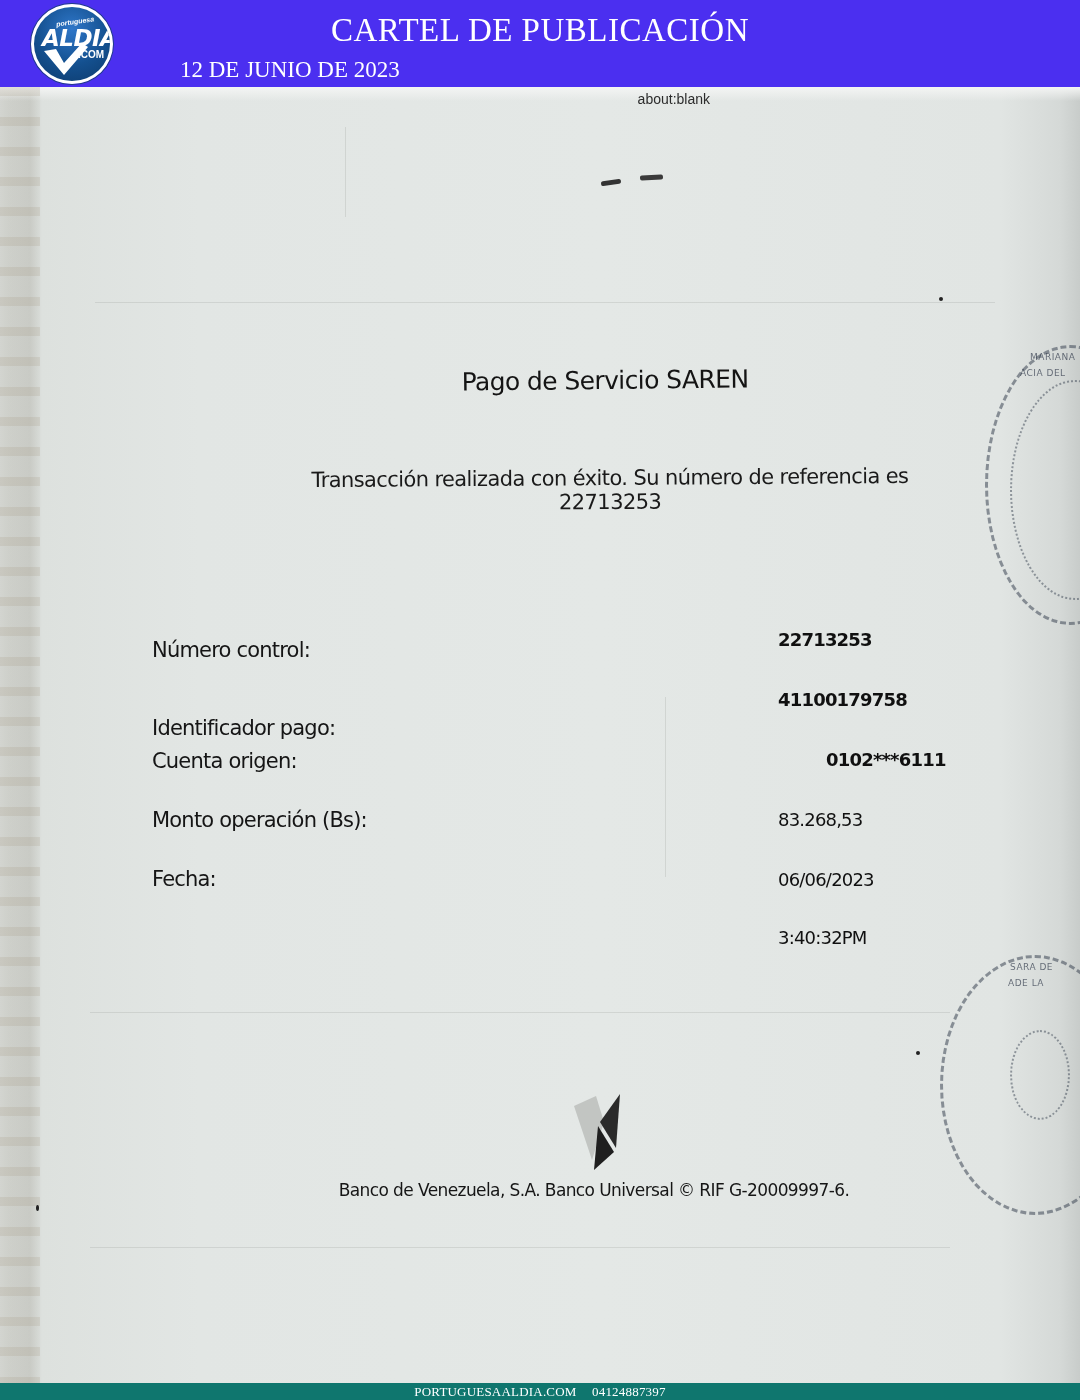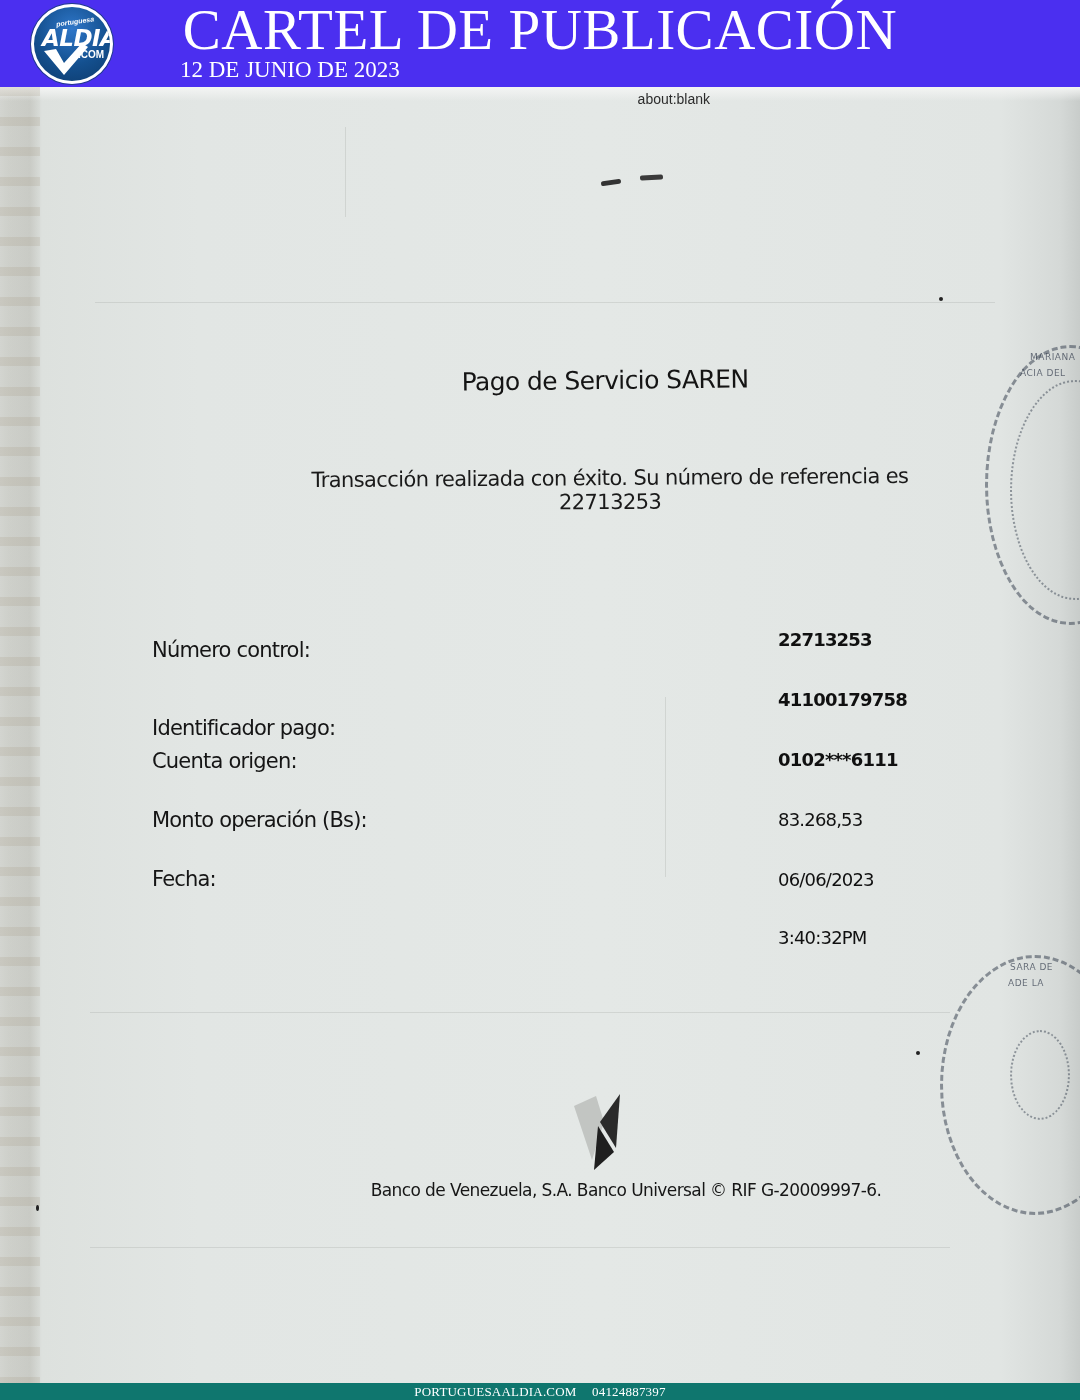--- a/index.html
+++ b/index.html
@@ -30,21 +30,21 @@
       font-family: "DejaVu Sans", sans-serif;
     }
     .logo .logo-com {
       position: absolute; left: 44px; top: 42px; font-size: 10px; font-weight: bold;
       color: #ffffff; font-family: "Liberation Sans", sans-serif;
     }
     .logo svg { position: absolute; left: 8px; top: 34px; }
 
     .header-title {
       position: absolute; left: 180px; top: 1px; width: 720px; text-align: center;
-      font-family: "Liberation Serif", serif; font-size: 57px; color: #ffffff;
+      font-family: "Liberation Serif", serif; font-size: 33px; color: #ffffff;
       line-height: 58px; letter-spacing: 0.5px;
     }
     .header-date {
       position: absolute; left: 180px; top: 56px; width: 720px; text-align: left;
       font-family: "Liberation Serif", serif; font-size: 23px; color: #ffffff;
       line-height: 28px;
     }
 
     
     .paper {
@@ -87,21 +87,21 @@
     }
     .field-value {
       position: absolute; left: 778px; width: 220px;
       font-family: "DejaVu Sans", sans-serif; font-size: 18px; color: #101010;
       letter-spacing: -0.8px; font-weight: bold;
     }
     .field-value.thin { font-weight: normal; }
 
     .bank-logo { position: absolute; left: 570px; top: 1090px; width: 52px; height: 82px; }
     .bank-footer {
-      position: absolute; left: 356px; top: 1180px; width: 540px; text-align: center;
+      position: absolute; left: 324px; top: 1180px; width: 540px; text-align: center;
       font-family: "DejaVu Sans", sans-serif; font-size: 17px; color: #161616;
       letter-spacing: -0.6px;
     }
 
     
     .stamp {
       position: absolute; border-radius: 50%;
       border: 3px dashed rgba(60,70,85,0.55);
     }
     .stamp-inner {
@@ -157,21 +157,21 @@
 <div class="doc-title">Pago de Servicio SAREN</div>
 <div class="success-msg">Transacción realizada con éxito. Su número de referencia es 22713253</div>
 
 <div class="field-label" style="top:598px;margin-top:40px;">Número control:</div>
 <div class="field-value" style="top:629px;">22713253</div>
 
 <div class="field-label" style="top:690px;margin-top:26px;">Identificador pago:</div>
 <div class="field-value" style="top:689px;">41100179758</div>
 
 <div class="field-label" style="top:749px;">Cuenta origen:</div>
-<div class="field-value" style="top:749px;">0102***6111</div>
+<div class="field-value" style="top:749px;margin-left:48px;">0102***6111</div>
 
 <div class="field-label" style="top:808px;">Monto operación (Bs):</div>
 <div class="field-value thin" style="top:809px;">83.268,53</div>
 
 <div class="field-label" style="top:867px;">Fecha:</div>
 <div class="field-value thin" style="top:869px;">06/06/2023</div>
 <div class="field-value thin" style="top:911px;margin-top:16px;">3:40:32PM</div>
 
 <svg class="bank-logo" viewBox="0 0 52 82">
   <path d="M4 16 L26 6 L34 32 L22 70 Z" fill="#b9bcb9" opacity="0.8"></path>

